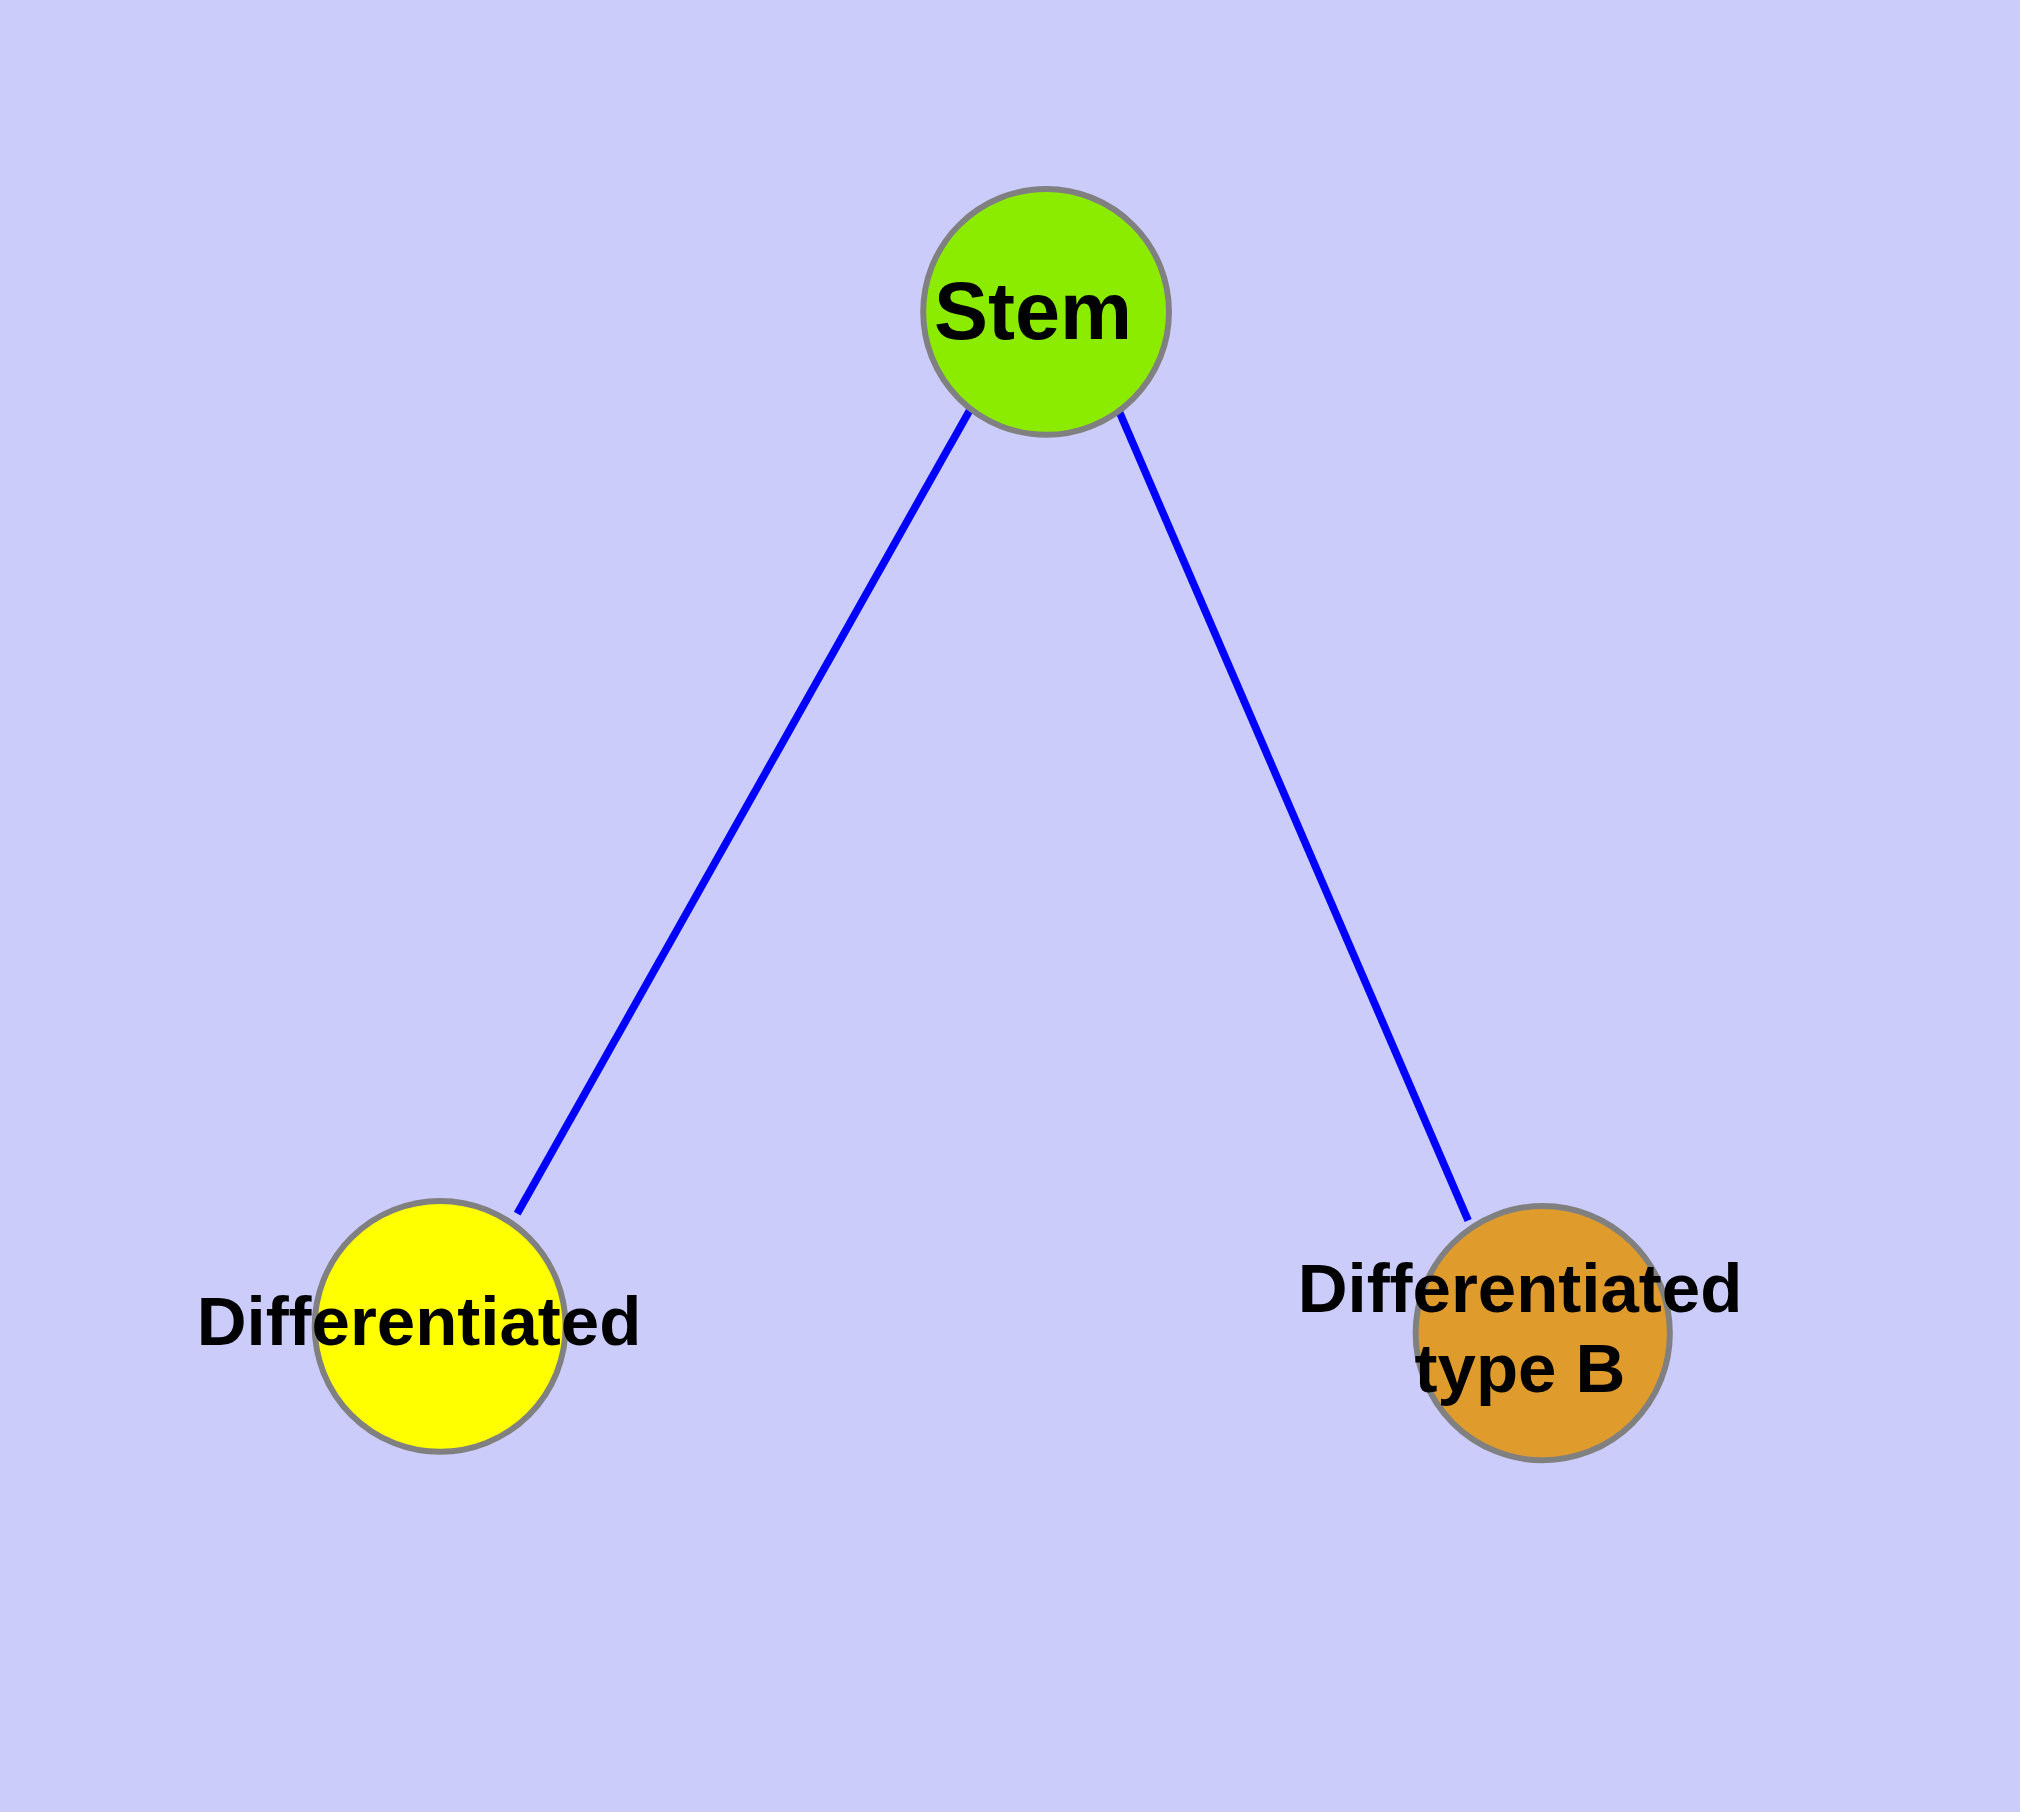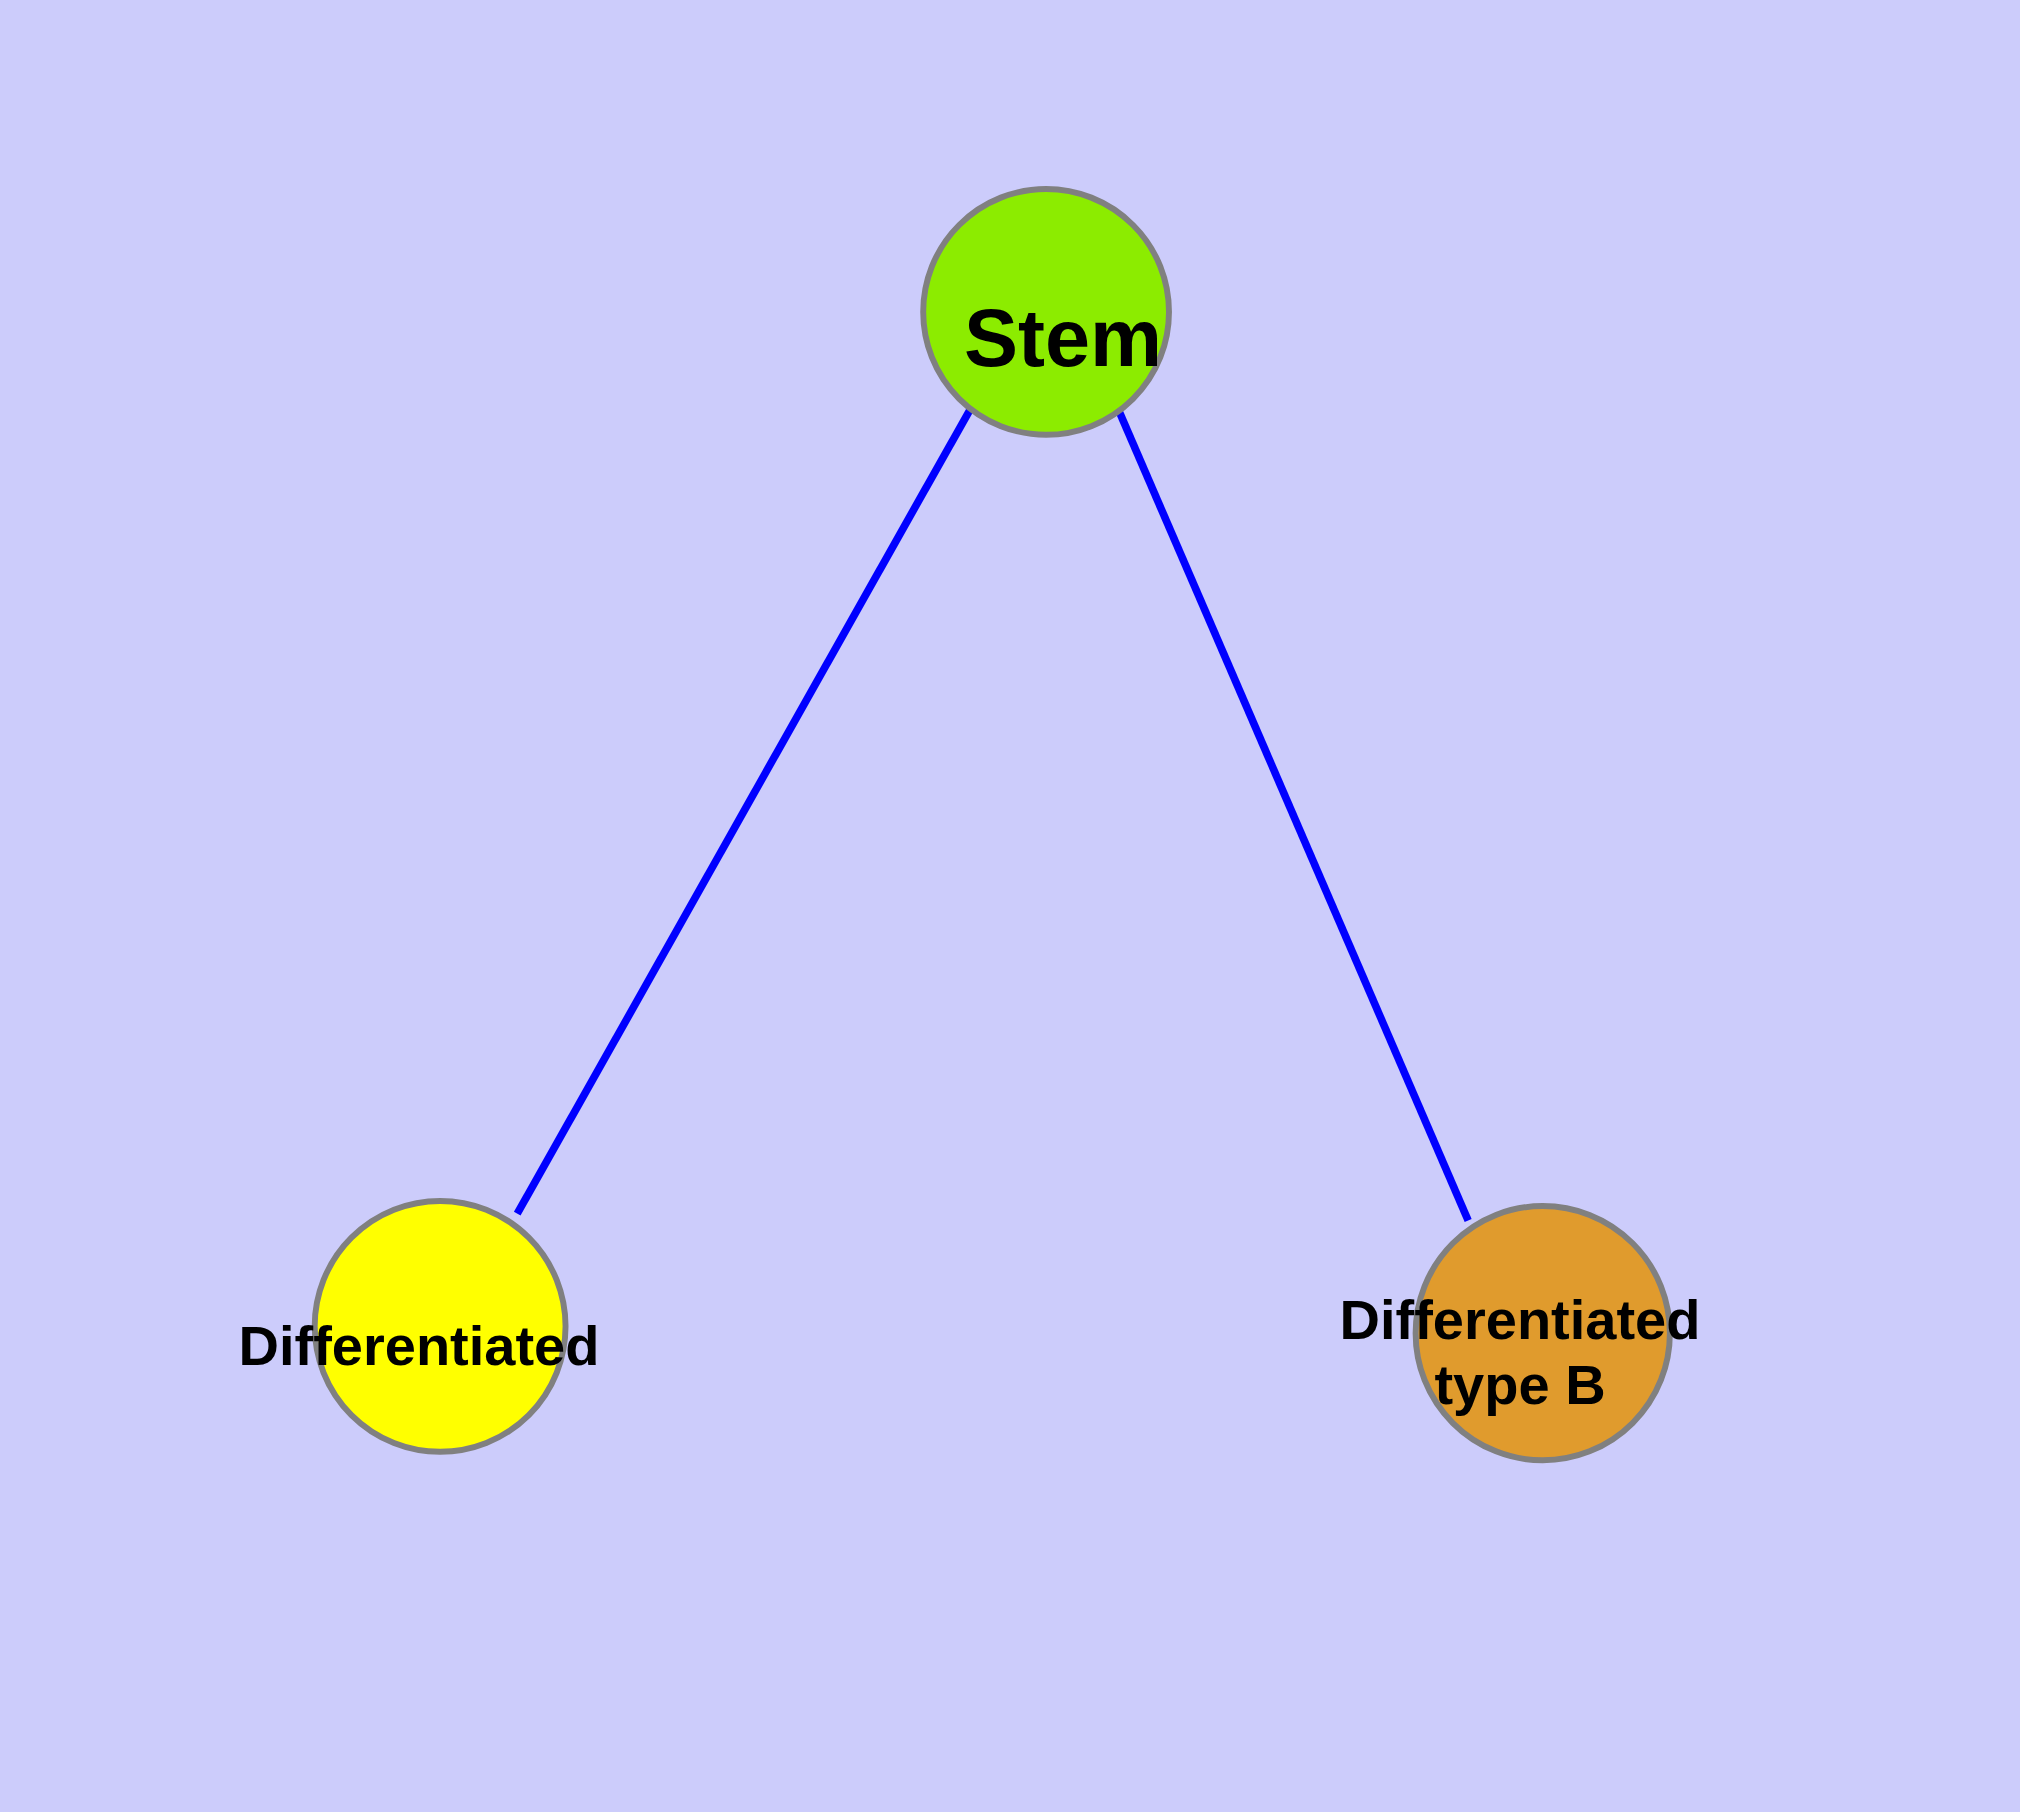--- a/index.html
+++ b/index.html
@@ -31,22 +31,21 @@
     text-align: center;
     line-height: 1.16;
     white-space: nowrap;
     pointer-events: none;
     -webkit-font-smoothing: antialiased;
   }
   .label-root {
     font-size: 81px;
   }
   .label-leaf {
-    font-size: 56px;
-    margin-top: 24px;
+    font-size: 69px;
   }
   .label-line {
     display: block;
   }
 </style>
 </head>
 <body>
 
 <div id="canvas" style="background: rgb(204, 204, 251);">
 
@@ -57,21 +56,21 @@
       <line stroke-linecap="butt" x1="1320" y1="485" x2="1732" y2="1440" stroke="#0000ff" stroke-width="9"></line>
     </g>
 
     <g>
       <circle stroke-width="7" cx="1234" cy="368" r="145" fill="#8cec00" stroke="#808080"></circle>
       <circle stroke-width="7" cx="519" cy="1565" r="148" fill="#ffff00" stroke="#808080"></circle>
       <circle stroke-width="7" cx="1820" cy="1573" r="150" fill="#e09b2d" stroke="#808080"></circle>
     </g>
   </svg>
 
-  <div class="node-label label-root" style="left:1063px; top:312px; transform:translate(-50%,-50%);margin-top:27px;">
+  <div class="node-label label-root" style="left:1033px; top:312px; transform:translate(-50%,-50%);">
     <span class="label-line">Stem</span>
   </div>
 
   <div class="node-label label-leaf" style="left:419px; top:1322px; transform:translate(-50%,-50%);">
     <span class="label-line">Differentiated</span>
   </div>
 
   <div class="node-label label-leaf" style="left:1520px; top:1329px; transform:translate(-50%,-50%);">
     <span class="label-line">Differentiated</span>
     <span class="label-line">type B</span>

